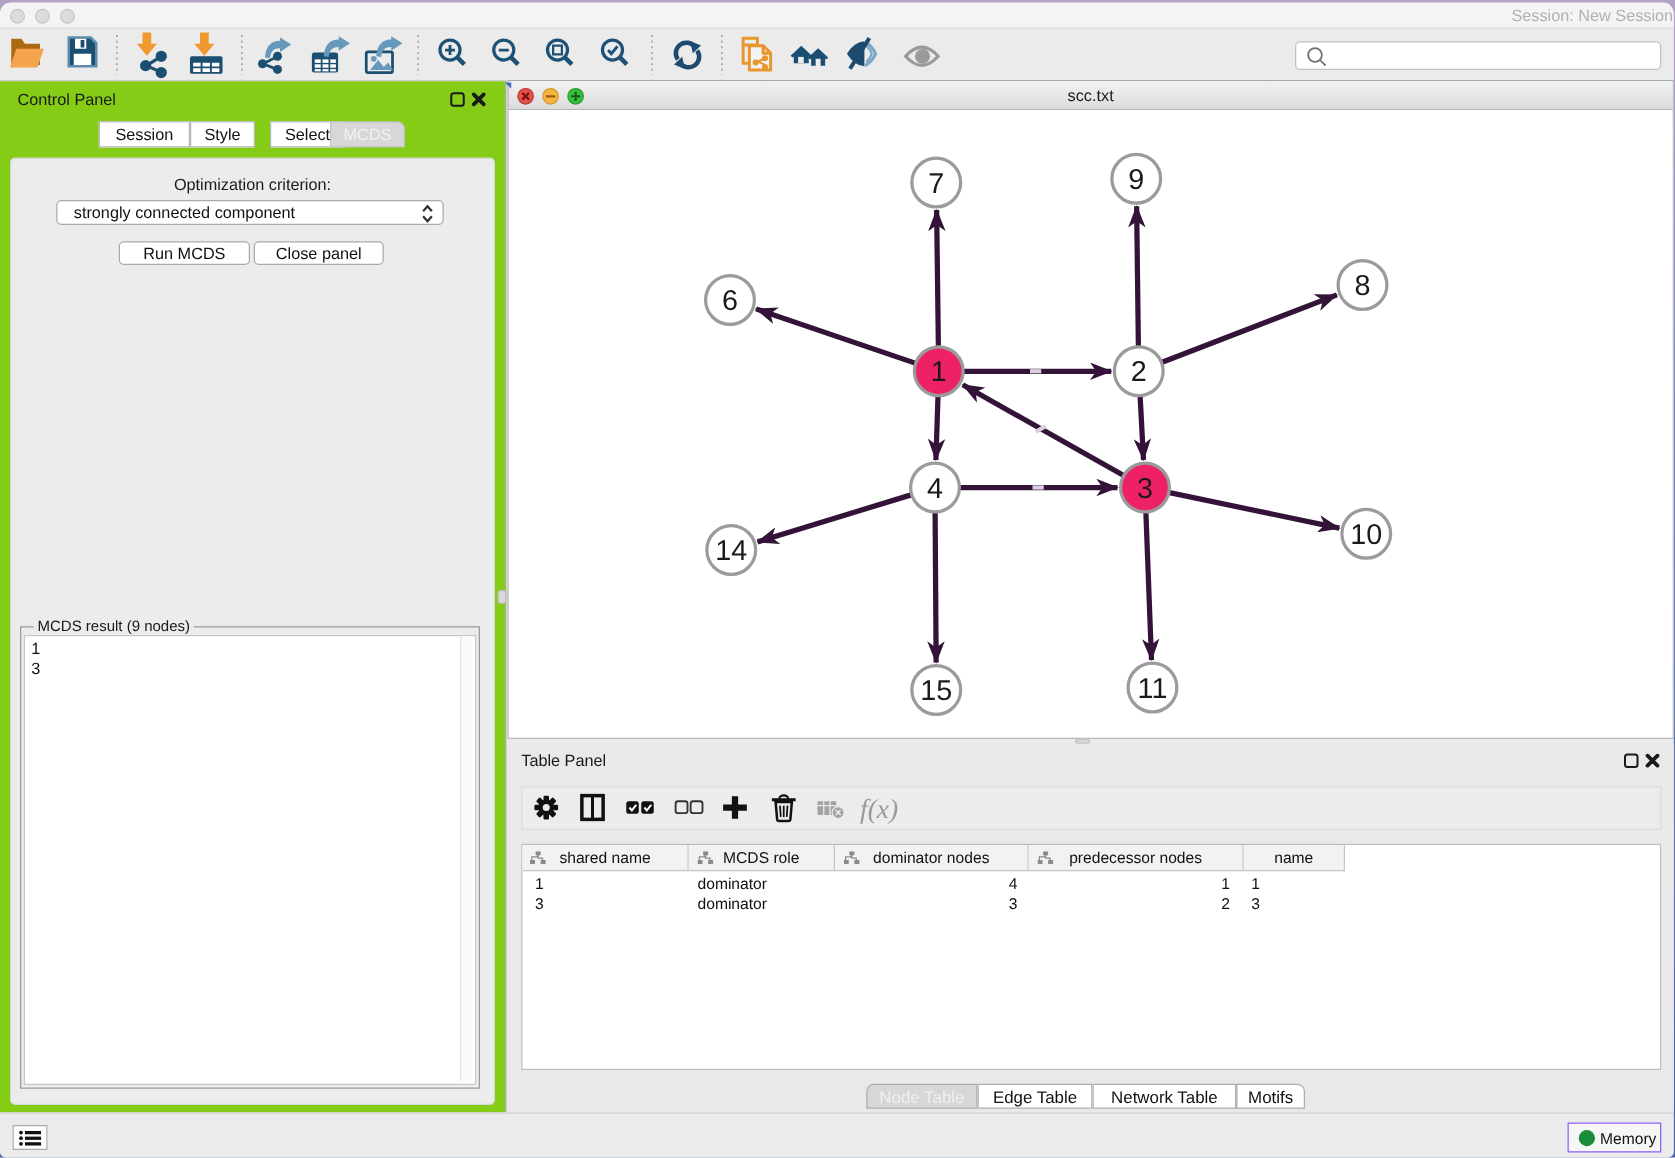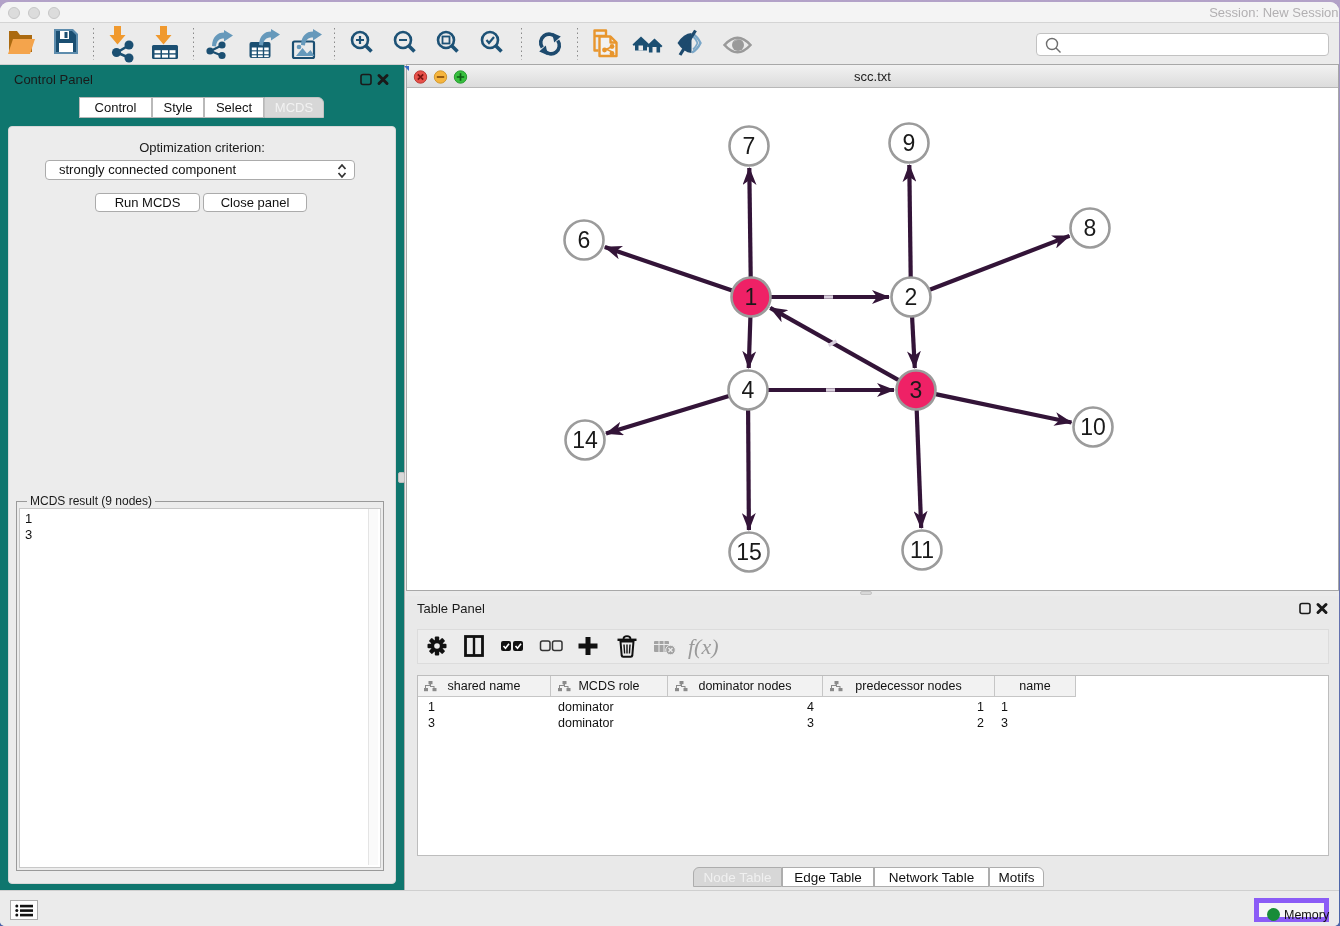--- a/index.html
+++ b/index.html
@@ -7,21 +7,21 @@
 body { font-family:"Liberation Sans", sans-serif; background:linear-gradient(180deg,#b3a2c8 0%,#8a86b8 20%,#4a63a8 100%); }
 #win { position:absolute; left:0; top:2px; width:1338.5px; height:924px; background:#ebebeb; border-radius:9px 9px 5px 5px; overflow:hidden; }
 
 #titlebar { position:absolute; left:0; top:0; width:100%; height:21px; background:#f4f4f4; border-bottom:1px solid #d4d4d4; }
 .tl { position:absolute; top:5px; width:12px; height:12px; border-radius:50%; background:#dcdcdc; border:1px solid #c6c6c6; }
 #title-text { position:absolute; top:3px; left:0; width:100%; text-align:right; font-size:13px; color:#b2b0b2; }
 
 #toolbar { position:absolute; left:0; top:21px; width:100%; height:42px; background:#ebebeb; border-bottom:1px solid #cfcfcf; }
 #searchbox { position:absolute; left:1036px; top:10px; width:293px; height:23px; background:#fff; border:1px solid #c2c2c2; border-radius:4px; }
 
-#cp { position:absolute; left:0; top:63px; width:405px; height:825px; background:#0f766e; border-right:1px solid #aeaeae; }
+#cp { position:absolute; left:0; top:63px; width:405px; height:825px; background:#84cc16; border-right:1px solid #aeaeae; }
 #cp-head { position:absolute; left:14px; top:7px; font-size:13px; color:#1a1a1a; }
 .cptab { position:absolute; top:32px; height:21px; font-size:13px; color:#111; background:#fff; border:1px solid #b9b9b9; text-align:center; line-height:20px; }
 #cp-inner { position:absolute; left:8px; top:61px; width:388px; height:758px; background:#ececec; border:1px solid #d8d8d8; border-radius:4px; }
 #opt-label { position:absolute; left:0; top:13px; width:100%; text-align:center; font-size:13px; color:#1a1a1a; }
 #dropdown { position:absolute; left:36px; top:33px; width:310px; height:20px; background:#fff; border:1px solid #ababab; border-radius:4px; font-size:13px; color:#111; line-height:18px; padding-left:13px; }
 .btn { position:absolute; top:66px; height:19px; background:#fff; border:1px solid #ababab; border-radius:4px; font-size:13px; color:#111; text-align:center; line-height:17px; }
 #groupbox { position:absolute; left:7px; top:374px; width:368px; height:370px; border:1px solid #9a9a9a; }
 #groupbox-label { position:absolute; left:10px; top:-8px; background:#ececec; padding:0 3px; font-size:12px; color:#1a1a1a; }
 #resultarea { position:absolute; left:2px; top:6px; right:2px; bottom:2px; background:#fff; border:1px solid #c8c8c8; font-size:13px; color:#111; padding:2px 0 0 5px; line-height:16px; }
 #res-scroll { position:absolute; right:2px; top:0px; bottom:2px; width:10px; background:#fafafa; border-left:1px solid #e4e4e4; }
@@ -34,21 +34,21 @@
 #tablepanel { position:absolute; left:406px; top:594px; width:934px; height:294px; background:#e9e9e9; }
 #tp-head { position:absolute; left:11px; top:5px; font-size:13px; color:#1a1a1a; }
 #tp-toolbar { position:absolute; left:11px; top:33px; width:912px; height:35px; background:#ececec; border:1px solid #dcdcdc; }
 #tp-table { position:absolute; left:11px; top:79px; width:912px; height:181px; background:#fff; border:1px solid #bdbdbd; }
 .th { position:absolute; top:0; height:21px; background:#f2f2f2; border-right:1px solid #c6c6c6; border-bottom:1px solid #c6c6c6; font-size:12.5px; color:#111; text-align:center; line-height:20px; }
 .td { position:absolute; font-size:12.5px; color:#111; height:16px; line-height:16px; }
 .btab { position:absolute; top:271px; height:20px; background:#fff; border:1px solid #adadad; font-size:13.5px; color:#111; text-align:center; line-height:19px; }
 
 #statusbar { position:absolute; left:0; top:888px; width:100%; height:36px; background:#ebebeb; border-top:1px solid #cfcfcf; }
 #listbtn { position:absolute; left:10px; top:9px; width:28px; height:20px; background:#fdfdfd; border:1px solid #ababab; }
-#membtn { position:absolute; left:1254px; top:7px; width:75px; height:24px; background:#f6f6f6; border:5px solid #8b5cf6; font-size:13px; color:#111;padding-left:12px; }
+#membtn { position:absolute; left:1254px; top:7px; width:75px; height:24px; background:#f6f6f6; border:1px solid #8b5cf6; font-size:13px; color:#111;padding-left:12px; }
 </style>
 </head>
 <body>
 <div id="win">
   <div id="titlebar">
     <div class="tl" style="left:8px;"></div>
     <div class="tl" style="left:28px;"></div>
     <div class="tl" style="left:48px;"></div>
     <div id="title-text">Session: New Session</div>
   </div>
@@ -213,23 +213,23 @@
         <line x1="12" y1="12" x2="16.5" y2="16.5" stroke="#6e6e6e" stroke-width="1.4"></line>
       </svg>
     </div>
   </div>
   <div id="cp">
     <div id="cp-head">Control Panel</div>
     <svg style="position:absolute;left:358px;top:8px;" width="36" height="14" viewBox="0 0 36 14">
       <rect x="3" y="1.5" width="10" height="10" rx="2" fill="none" stroke="#1a1a1a" stroke-width="1.6"></rect>
       <path d="M21,2.5 l8,8 M29,2.5 l-8,8" stroke="#1a1a1a" stroke-width="3" stroke-linecap="round"></path>
     </svg>
-    <div class="cptab" style="left:79px; width:73px;">Control</div>
+    <div class="cptab" style="left:79px; width:73px;">Session</div>
     <div class="cptab" style="left:152px; width:52px;">Style</div>
-    <div class="cptab" style="left:204px; width:60px;">Select</div>
+    <div class="cptab" style="left:216px; width:60px;">Select</div>
     <div class="cptab" style="left:264px; width:60px; background:#d7d7d7; color:#f2f2f2; border-radius:0 6px 0 0; border-color:#c2c2c2;">MCDS</div>
     <div id="cp-inner">
       <div id="opt-label">Optimization criterion:</div>
       <div id="dropdown">strongly connected component
         <svg style="position:absolute;right:6px;top:2px;" width="12" height="16" viewBox="0 0 12 16">
           <path d="M2.5,6 L6,2 L9.5,6" fill="none" stroke="#333" stroke-width="1.8"></path>
           <path d="M2.5,10 L6,14 L9.5,10" fill="none" stroke="#333" stroke-width="1.8"></path>
         </svg>
       </div>
       <div class="btn" style="left:86px; width:105px;">Run MCDS</div>

